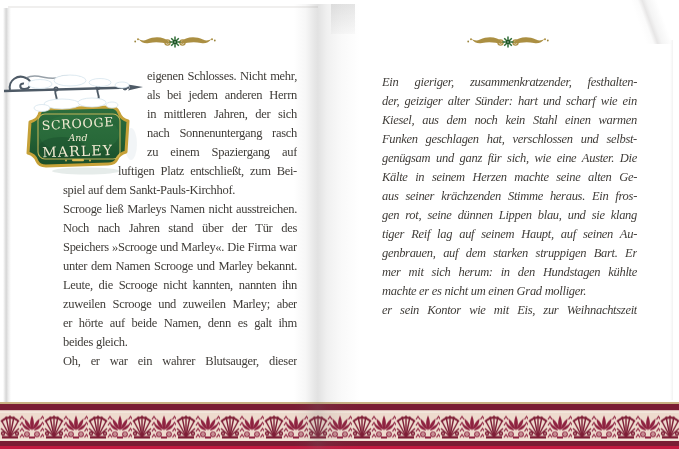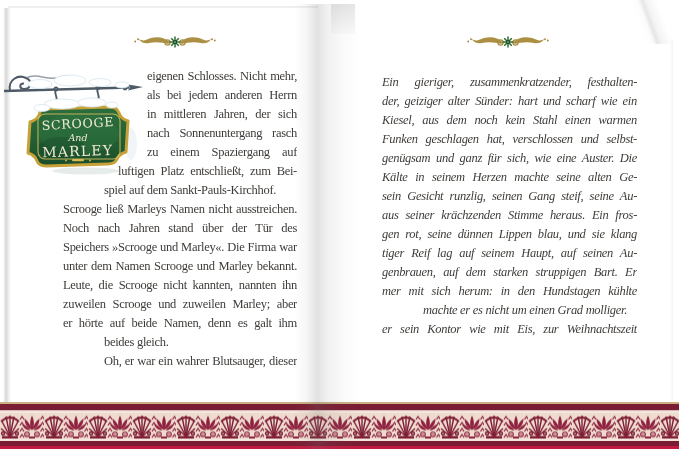--- a/index.html
+++ b/index.html
@@ -24,21 +24,21 @@
   
   .ornament{position:absolute;width:84px;height:18px;}
   .ornament.left{left:133px;top:33px;}
   .ornament.right{left:466px;top:33px;}
   .figure{position:absolute;left:4px;top:64px;width:142px;height:112px;}
   
   .textblock{position:absolute;font-size:12.5px;line-height:19px;letter-spacing:-0.3px;}
   .textblock.left{left:63px;top:67px;width:234px;}
   .textblock.right{left:382px;top:73px;width:255px;font-style:italic;}
   .tline{height:19px;text-align:justify;text-align-last:justify;overflow:hidden;}
-  .tline.pend{text-align-last:left;margin-left:41px;}
+  .tline.pend{text-align-last:left;}
   .floatA{float:left;width:84px;height:95px;}
   .floatB{float:left;clear:left;width:55px;height:19px;}
   
   .band{position:absolute;left:0;top:402px;width:679px;height:47px;}
   .sign-word{font-family:"DejaVu Serif",serif;fill:#f1ead2;}
 </style>
 </head>
 <body>
 
 <div class="canvas">
@@ -172,21 +172,20 @@
     <div class="tline pend">Oh, er war ein wahrer Blutsauger, dieser Scrooge!</div>
   </div>
 
   <div class="textblock right">
     <div class="tline">Ein gieriger, zusammenkratzender, festhalten-</div>
     <div class="tline">der, geiziger alter Sünder: hart und scharf wie ein</div>
     <div class="tline">Kiesel, aus dem noch kein Stahl einen warmen</div>
     <div class="tline">Funken geschlagen hat, verschlossen und selbst-</div>
     <div class="tline">genügsam und ganz für sich, wie eine Auster. Die</div>
     <div class="tline">Kälte in seinem Herzen machte seine alten Ge-</div>
-    <div class="tline">sein Gesicht runzlig, seinen Gang steif, seine Au-</div>
     <div class="tline">aus seiner krächzenden Stimme heraus. Ein fros-</div>
     <div class="tline">gen rot, seine dünnen Lippen blau, und sie klang</div>
     <div class="tline">tiger Reif lag auf seinem Haupt, auf seinen Au-</div>
     <div class="tline">genbrauen, auf dem starken struppigen Bart. Er</div>
     <div class="tline">mer mit sich herum: in den Hundstagen kühlte</div>
     <div class="tline pend">machte er es nicht um einen Grad molliger.</div>
     <div class="tline">er sein Kontor wie mit Eis, zur Weihnachtszeit</div>
   </div>
 
   <svg class="band" viewBox="0 0 679 47" preserveAspectRatio="none">

